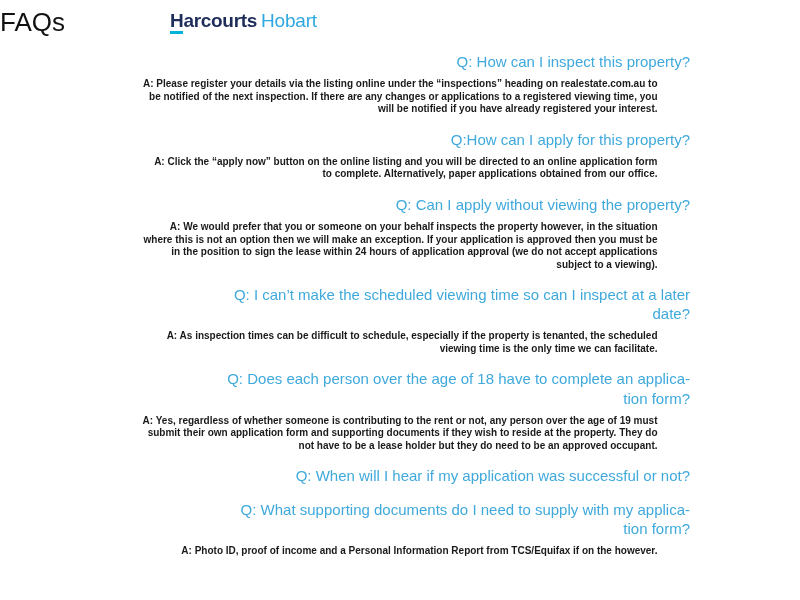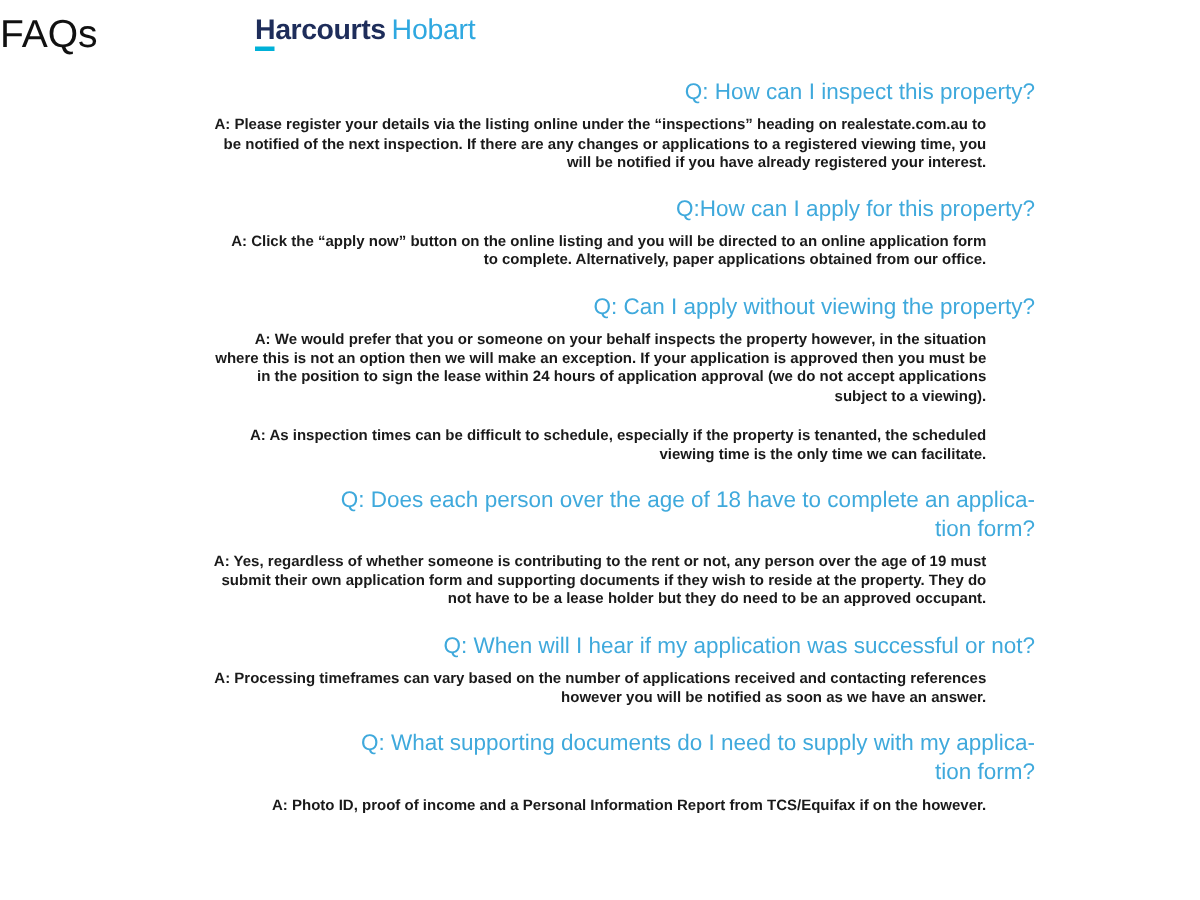--- a/index.html
+++ b/index.html
@@ -72,30 +72,31 @@
     </section>
     <section class="faq">
       <h2 class="question">Q:How can I apply for this property?</h2>
       <p class="answer">A: Click the “apply now” button on the online listing and you will be directed to an online application form to complete. Alternatively, paper applications obtained from our office.</p>
     </section>
     <section class="faq">
       <h2 class="question">Q: Can I apply without viewing the property?</h2>
       <p class="answer">A: We would prefer that you or someone on your behalf inspects the property however, in the situation where this is not an option then we will make an exception. If your application is approved then you must be in the position to sign the lease within 24 hours of application approval (we do not accept applications subject to a viewing).</p>
     </section>
     <section class="faq">
+      <h2 class="question">Q: I can’t make the scheduled viewing time so can I inspect at a later
+date?</h2>
       <p class="answer">A: As inspection times can be difficult to schedule, especially if the property is tenanted, the scheduled viewing time is the only time we can facilitate.</p>
     </section>
     <section class="faq">
       <h2 class="question">Q: Does each person over the age of 18 have to complete an applica-
 tion form?</h2>
       <p class="answer">A: Yes, regardless of whether someone is contributing to the rent or not, any person over the age of 19 must submit their own application form and supporting documents if they wish to reside at the property. They do not have to be a lease holder but they do need to be an approved occupant.</p>
     </section>
     <section class="faq">
       <h2 class="question">Q: When will I hear if my application was successful or not?</h2>
-      <p class="answer">A: Processing timeframes can vary based on the number of applications received and contacting references however you will be notified as soon as we have an answer.</p>
     </section>
     <section class="faq">
       <h2 class="question">Q: What supporting documents do I need to supply with my applica-
 tion form?</h2>
       <p class="answer">A: Photo ID, proof of income and a Personal Information Report from TCS/Equifax if on the however.</p>
     </section>
   </main>
 </div>
 
 </body></html>

